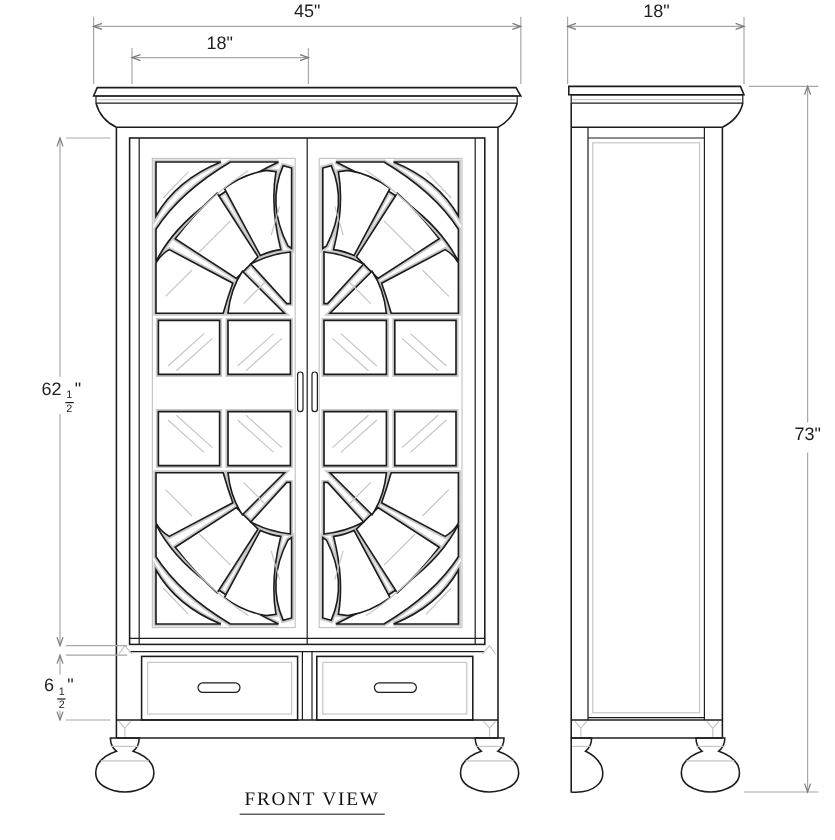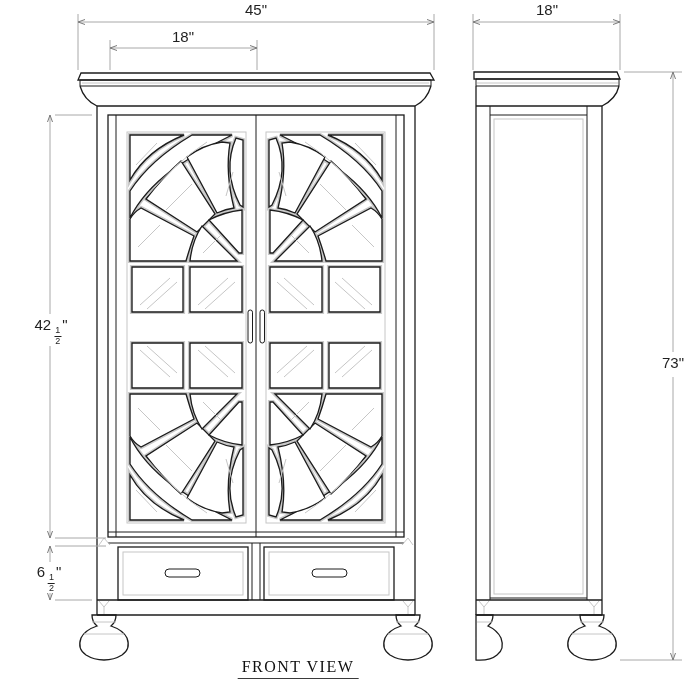--- a/index.html
+++ b/index.html
@@ -208,29 +208,29 @@
   <div class="dim-label" style="left:183px;top:29px;">
     <span>18"</span>
   </div>
   <div class="dim-label" style="left:547px;top:2px;">
     <span>18"</span>
   </div>
   <div class="dim-label" style="left:673px;top:355px;">
     <span>73"</span>
   </div>
   <div class="dim-label" style="left:51px;top:317px;">
-    <span>42</span><span class="frac">
+    <span>62</span><span class="frac">
         <span class="num">1</span>
         <span class="den">2</span>
       </span><span>"</span>
   </div>
   <div class="dim-label" style="left:49px;top:564px;">
     <span>6</span><span class="frac">
         <span class="num">1</span>
         <span class="den">2</span>
       </span><span>"</span>
   </div>
 
-  <div class="view-label" style="left:260px;top:658px;margin-left:38px;">
+  <div class="view-label" style="left:260px;top:658px;">
     <span>FRONT VIEW</span>
   </div>
 
 </div>
 
 </body></html>

